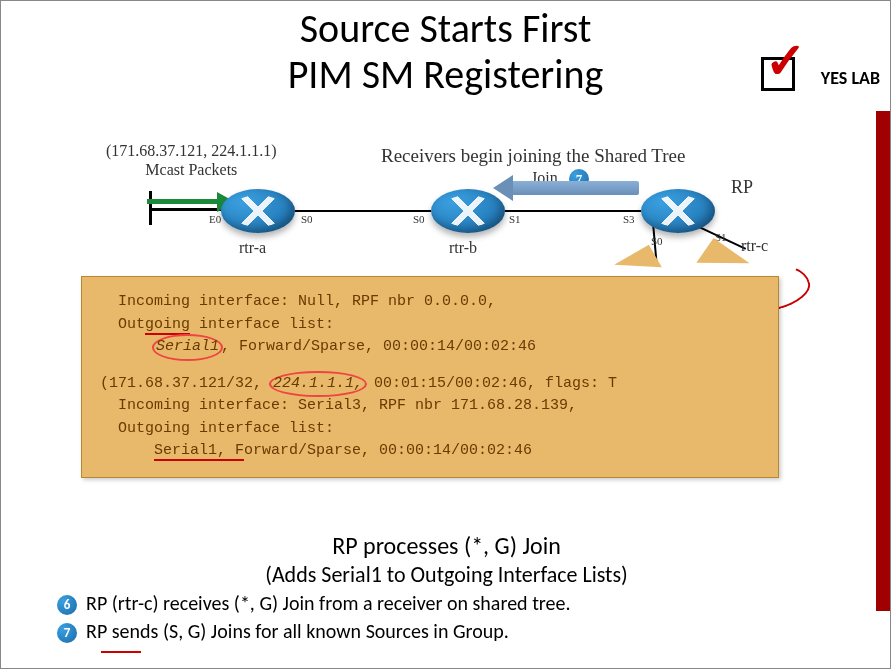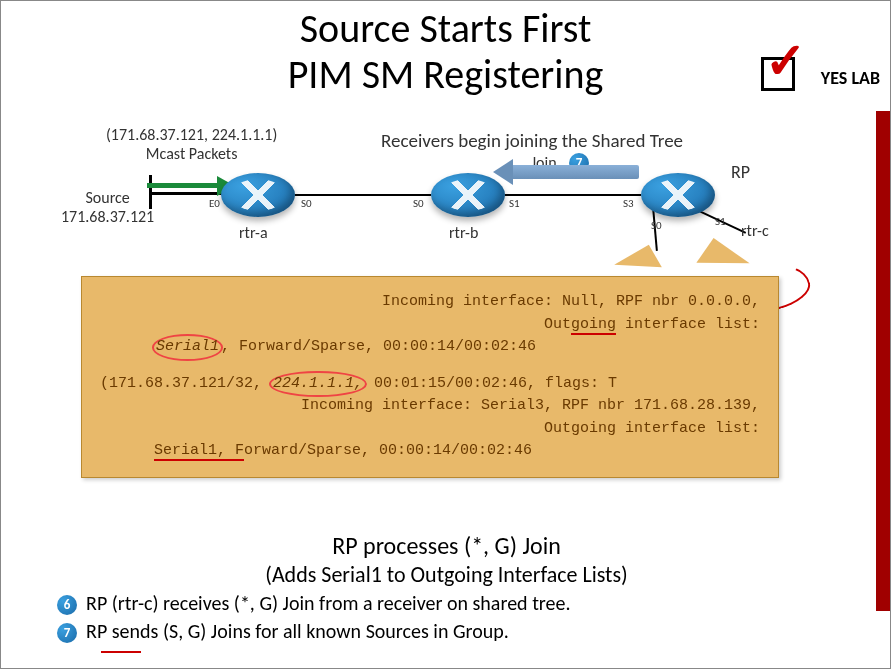--- a/index.html
+++ b/index.html
@@ -63,24 +63,25 @@
   .red-bar {
     position: absolute;
     right: 0;
     top: 110px;
     width: 14px;
     height: 500px;
     background: #a00000;
   }
   .diagram {
     position: absolute;
-    top: 124px;
+    top: 140px;
     left: 60px;
     width: 770px;
     height: 150px;
+    font-family: Liberation Serif, serif;
   }
   .mcast-label {
     position: absolute;
     top: 0;
     left: 45px;
     font-size: 16px;
     color: #333;
     text-align: center;
     line-height: 1.2;
   }
@@ -226,21 +227,21 @@
     width: 660px;
     background: #e8b96a;
     border: 1px solid #b88830;
     padding: 14px 18px;
     font-family: "Courier New", monospace;
     font-size: 15px;
     color: #6a3a00;
     line-height: 1.5;
     box-shadow: 2px 2px 4px rgba(0,0,0,0.2);
   }
-  .callout .indent1 { padding-left: 18px; text-align: right; }
+  .callout .indent1 { padding-left: 18px; }
   .callout .indent2 { padding-left: 54px; }
   .callout .blank { height: 14px; }
   .annot-circle {
     border: 2px solid #ef4444;
     border-radius: 50%;
     display: inline-block;
     padding: 0 2px;
     margin: -2px;
     font-style: italic;
   }
@@ -319,24 +320,20 @@
 </div>
 
 <div class="red-bar"></div>
 
 <div class="diagram">
   <div class="mcast-label">
     <span>(171.68.37.121, 224.1.1.1)</span><br>
     <span>Mcast Packets</span>
   </div>
   <div class="recv-label">Receivers begin joining the Shared Tree</div>
-  <div class="source-label">
-    <span>Source</span><br>
-    <span>171.68.37.121</span>
-  </div>
 
   <div class="src-stub"></div>
   <div class="src-line"></div>
   <div class="green-arrow"></div>
 
   <div class="link" style="top:69px; left:234px; width:136px;"></div>
   <div class="link" style="top:69px; left:444px; width:136px;"></div>
   <div class="link" style="top:92px; left:618px; width:70px; transform:rotate(25deg);"></div>
   <div class="link" style="top:92px; left:560px; width:66px; transform:rotate(85deg);"></div>
 

